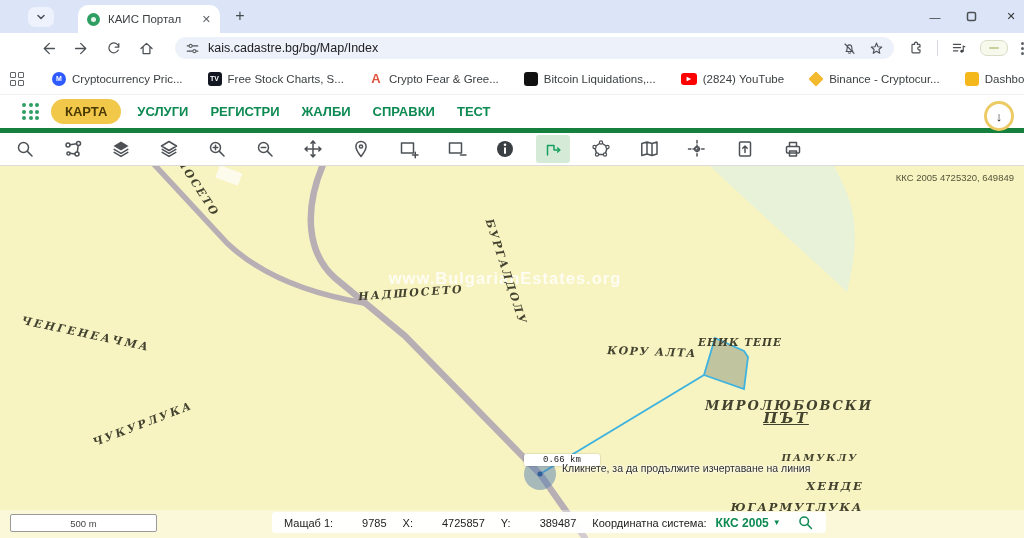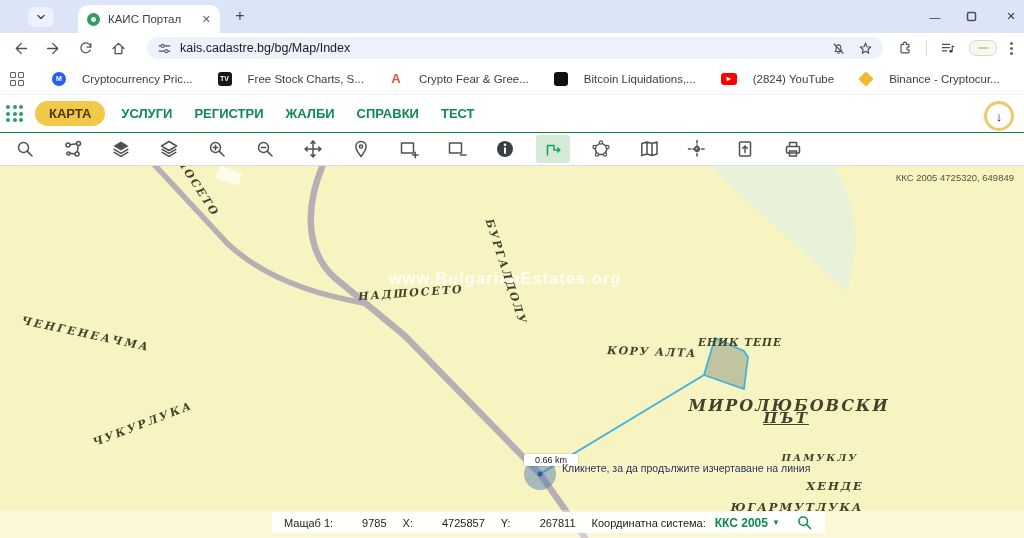--- a/index.html
+++ b/index.html
@@ -17,49 +17,49 @@
        border-radius:10px 10px 0 0;display:flex;align-items:center;padding:0 9px;box-sizing:border-box;}
   .tab-favicon{width:13px;height:13px;border-radius:50%;background:#2f9e63;position:relative;flex:none;}
   .tab-favicon::after{content:"";position:absolute;left:4px;top:4px;width:5px;height:5px;border-radius:50%;background:#e8f5ec;}
   .tab-title{font-size:11.5px;color:#3c4043;margin-left:8px;flex:1;white-space:nowrap;overflow:hidden;}
   .tab-close{font-size:11px;color:#5f6368;cursor:pointer;}
   .newtab{position:absolute;left:230px;top:7px;font-size:16px;color:#454a4f;width:20px;text-align:center;}
   .winbtns{position:absolute;right:6px;top:0;height:33px;display:flex;align-items:center;gap:24px;color:#333;}
   .winbtn{font-size:11px;width:14px;text-align:center;}
 
   
-  .addressbar{top:33px;height:30px;background:#fff;display:flex;align-items:center;padding-left:12px;box-sizing:border-box;}
+  .addressbar{top:33px;height:30px;background:#fff;display:flex;align-items:center;padding-left:12px;box-sizing:border-box;margin-left:28px;}
   .navico{margin-right:16px;flex:none;}
   .urlpill{height:22px;background:#edf1f9;border-radius:12px;display:flex;align-items:center;
            padding:0 10px;width:736px;box-sizing:border-box;margin-left:4px;}
   .urltext{font-size:12.5px;color:#202124;margin-left:8px;flex:1;}
   .pillico{margin-left:12px;flex:none;}
   .afterpill{display:flex;align-items:center;gap:13px;margin-left:14px;}
   .vdivider{width:1px;height:16px;background:#d5d9de;}
   .profilepill{width:26px;height:14px;border:1px solid #dadcc9;border-radius:7px;background:#f7f9ec;
                display:flex;align-items:center;justify-content:center;}
   .profilepill i{display:block;width:10px;height:2px;background:#c9cf9a;border-radius:1px;}
   .dots3{display:flex;flex-direction:column;gap:2px;}
   .dots3 i{width:3px;height:3px;border-radius:50%;background:#5f6368;}
 
   
   .bookmarksbar{top:63px;height:32px;background:#fff;display:flex;align-items:center;
                 font-size:11.5px;color:#3c4043;padding-left:10px;box-sizing:border-box;border-bottom:1px solid #eef0f2;}
   .appsgrid{display:grid;grid-template-columns:6px 6px;grid-gap:2px;margin-right:14px;}
   .appsgrid i{width:6px;height:6px;border:1.5px solid #5f6368;border-radius:1px;box-sizing:border-box;}
-  .bm{display:flex;align-items:center;gap:16px;margin-right:25px;white-space:nowrap;cursor:pointer;}
+  .bm{display:flex;align-items:center;gap:6px;margin-right:25px;white-space:nowrap;cursor:pointer;}
   .bm-ico{width:14px;height:14px;border-radius:3px;flex:none;display:flex;align-items:center;justify-content:center;
           font-size:7px;font-weight:700;color:#fff;}
   .bm-ico.shape-circle{border-radius:50%;}
   .bm-ico.shape-diamond{transform:rotate(45deg) scale(.78);border-radius:2px;}
   .bm-ico.shape-letter{background:transparent!important;font-size:13px;font-weight:800;}
   .bm-ico.shape-yt{width:16px;height:12px;border-radius:3px;font-size:8px;}
 
   
-  .sitenav{top:95px;height:38px;background:#fff;display:flex;align-items:center;border-bottom:1px solid #15803d;padding-left:6px;box-sizing:border-box;}
+  .sitenav{top:95px;height:38px;background:#fff;display:flex;align-items:center;border-bottom:5px solid #15803d;padding-left:22px;box-sizing:border-box;}
   .dotgrid{display:grid;grid-template-columns:repeat(3,4px);grid-gap:2.5px;margin-right:12px;}
   .dotgrid i{width:4px;height:4px;border-radius:50%;background:#2f9e63;}
   .nav-item{font-weight:700;font-size:13px;color:#0d8a52;margin-right:22px;white-space:nowrap;cursor:pointer;}
   .nav-item.active{background:#f2c84b;color:#4a3a00;padding:5px 14px;border-radius:15px;margin-right:16px;}
   .downbtn{position:absolute;right:10px;top:6px;width:24px;height:24px;border-radius:50%;
            border:3px solid #eccb67;background:#fff;display:flex;align-items:center;justify-content:center;
            font-size:13px;color:#222;cursor:pointer;}
 
   
   .toolsbar{top:133px;height:33px;background:#fff;display:flex;align-items:center;border-bottom:1px solid #dcdcdc;padding-left:8px;box-sizing:border-box;}
@@ -69,21 +69,21 @@
 
   
   .map{top:166px;height:372px;background:#f8f4c2;overflow:hidden;}
   .map > svg{position:absolute;left:0;top:0;}
   .maplabel{position:absolute;font-family:"DejaVu Serif","Liberation Serif",serif;font-style:italic;
             font-weight:700;color:#42422f;white-space:nowrap;z-index:3;}
   .watermark{position:absolute;left:505px;top:112px;transform:translate(-50%,-50%);
              font-size:16.5px;font-weight:700;letter-spacing:1px;color:rgba(255,255,255,.8);z-index:3;white-space:nowrap;}
   .coordreadout{position:absolute;right:10px;top:6px;font-size:9.5px;color:#55553a;z-index:3;}
   .distchip{position:absolute;left:524px;top:288px;background:#fff;font-size:9px;color:#222;
-            padding:1px 11px;border-radius:2px;z-index:4;box-shadow:0 0 2px rgba(0,0,0,.25);}
+            padding:1px 19px;border-radius:2px;z-index:4;box-shadow:0 0 2px rgba(0,0,0,.25);font-family:Liberation Mono, monospace;}
   .drawtip{position:absolute;left:562px;top:296px;font-size:10.5px;color:#2e2e2e;z-index:4;
            text-shadow:0 0 3px #fff,0 0 3px #fff;white-space:nowrap;}
   .bottomband{position:absolute;left:0;right:0;top:344px;height:28px;background:rgba(255,255,255,.38);z-index:2;}
   .scalebar{position:absolute;left:10px;top:348px;width:145px;height:16px;background:#fff;border:1px solid #9a9a9a;
             border-radius:2px;display:flex;align-items:center;justify-content:center;font-size:9.5px;color:#444;z-index:4;}
   .statusstrip{position:absolute;left:272px;top:346px;height:21px;background:rgba(255,255,255,.96);border-radius:3px;
                display:flex;align-items:center;font-size:11px;color:#222;padding:0 12px;z-index:4;white-space:nowrap;}
   .statusstrip .lbl{margin-right:5px;}
   .statusstrip .val{margin-right:16px;margin-left:24px;}
   .crsval{color:#0d8a52;font-weight:700;font-size:12px;margin:0 4px 0 4px;cursor:pointer;}
@@ -373,37 +373,38 @@
   <span class="watermark">www.BulgarianEstates.org</span>
   <span class="coordreadout">ККС 2005 4725320, 649849</span>
   <div>
       <span class="maplabel" style="left: 197px; top: 20px; font-size: 11px; letter-spacing: 2px; transform: translate(-50%, -50%) rotate(57deg);">ШОСЕТО</span>
       <span class="maplabel" style="left: 411px; top: 127px; font-size: 11px; letter-spacing: 2px; transform: translate(-50%, -50%) rotate(-4deg);">НАДШОСЕТО</span>
       <span class="maplabel" style="left: 506px; top: 106px; font-size: 11px; letter-spacing: 2px; transform: translate(-50%, -50%) rotate(72deg);">БУРГАЛДОЛУ</span>
       <span class="maplabel" style="left: 86px; top: 168px; font-size: 11px; letter-spacing: 2.5px; transform: translate(-50%, -50%) rotate(12deg);">ЧЕНГЕНЕАЧМА</span>
       <span class="maplabel" style="left: 143px; top: 258px; font-size: 11px; letter-spacing: 2.5px; transform: translate(-50%, -50%) rotate(-21deg);">ЧУКУРЛУКА</span>
       <span class="maplabel" style="left: 652px; top: 186px; font-size: 11px; letter-spacing: 1.5px; transform: translate(-50%, -50%) rotate(2deg);">КОРУ АЛТА</span>
       <span class="maplabel" style="left: 740px; top: 176px; font-size: 10.5px; letter-spacing: 1px; transform: translate(-50%, -50%) rotate(0deg);">ЕНИК ТЕПЕ</span>
-      <span class="maplabel" style="left: 789px; top: 239px; font-size: 16px; letter-spacing: 2px; transform: translate(-50%, -50%) rotate(0deg); font-style: italic;">МИРОЛЮБОВСКИ</span>
+      <span class="maplabel" style="left: 789px; top: 239px; font-size: 13px; letter-spacing: 2px; transform: translate(-50%, -50%) rotate(0deg); font-style: italic;">МИРОЛЮБОВСКИ</span>
       <span class="maplabel" style="left: 786px; top: 252px; font-size: 15px; letter-spacing: 2px; transform: translate(-50%, -50%) rotate(0deg); text-decoration: underline;">ПЪТ</span>
       <span class="maplabel" style="left: 820px; top: 291px; font-size: 10px; letter-spacing: 2px; transform: translate(-50%, -50%) rotate(0deg);">ПАМУКЛУ</span>
       <span class="maplabel" style="left: 835px; top: 320px; font-size: 11.5px; letter-spacing: 2px; transform: translate(-50%, -50%) rotate(0deg);">ХЕНДЕ</span>
       <span class="maplabel" style="left: 797px; top: 341px; font-size: 11.5px; letter-spacing: 2px; transform: translate(-50%, -50%) rotate(0deg);">ЮГАРМУТЛУКА</span>
     </div>
   <span class="distchip">0.66 km</span>
   <span class="drawtip">Кликнете, за да продължите изчертаване на линия</span>
 
   <div class="bottomband"></div>
+  <div class="scalebar">500 m</div>
   <div class="statusstrip">
     <span class="lbl">Мащаб 1:</span>
     <span class="val">9785</span>
     <span class="lbl">X:</span>
     <span class="val">4725857</span>
     <span class="lbl">Y:</span>
-    <span class="val">267811</span>
+    <span class="val">389487</span>
     <span class="lbl">Координатна система:</span>
     <span class="crsval">ККС 2005</span>
     <span class="crscaret">▼</span>
     <span>
       <svg width="17" height="17" viewBox="0 0 20 20">
           <circle cx="8.5" cy="8.5" r="5" fill="none" stroke="#0d8a52" stroke-width="1.8"></circle>
           <path d="M12.4 12.4 L17 17" stroke="#0d8a52" stroke-width="1.8" stroke-linecap="round"></path>
         </svg>
       </span>
   </div>

